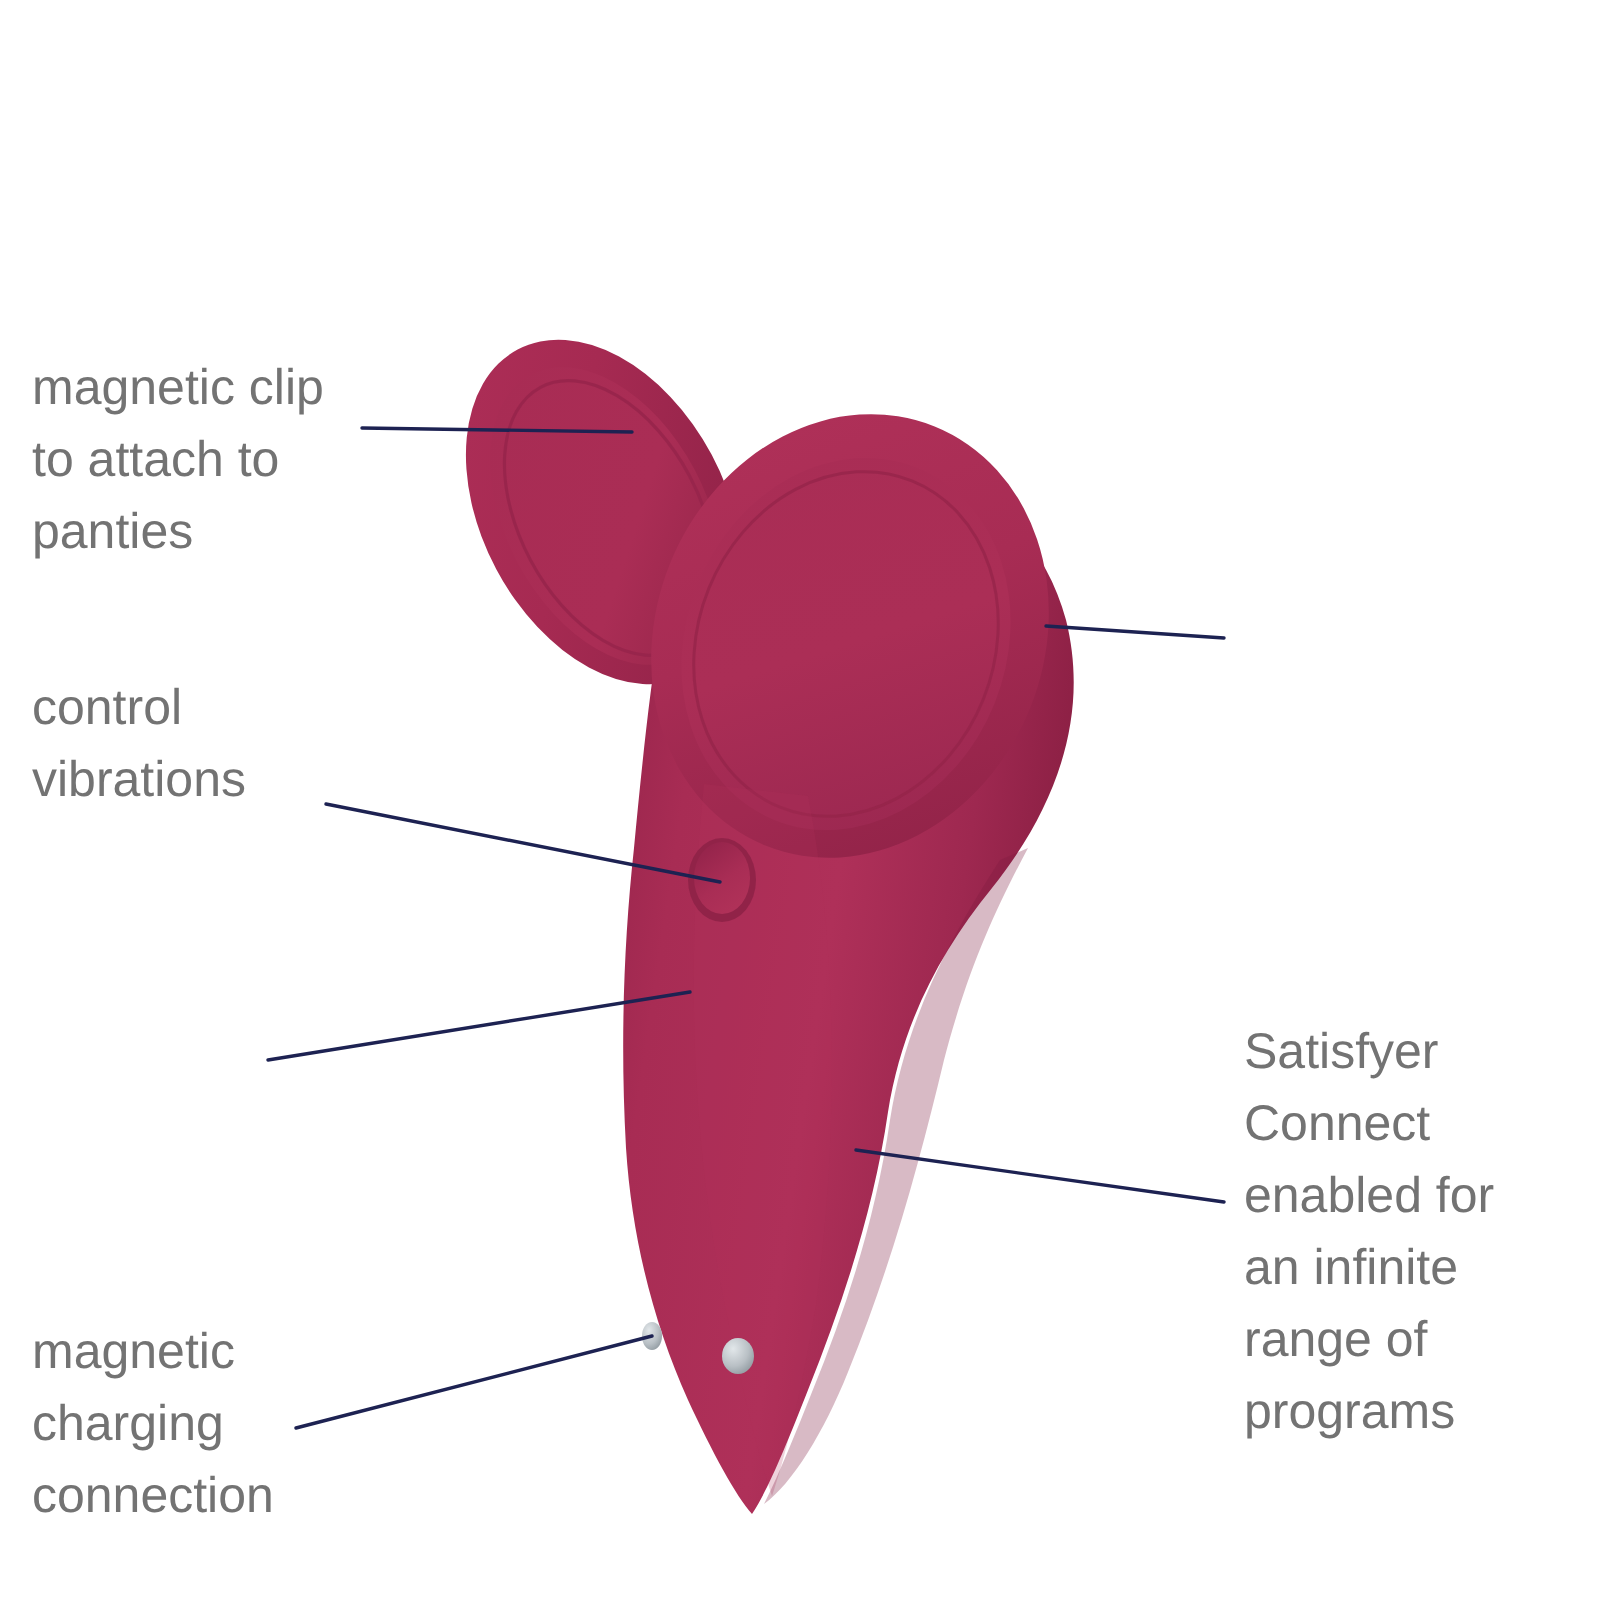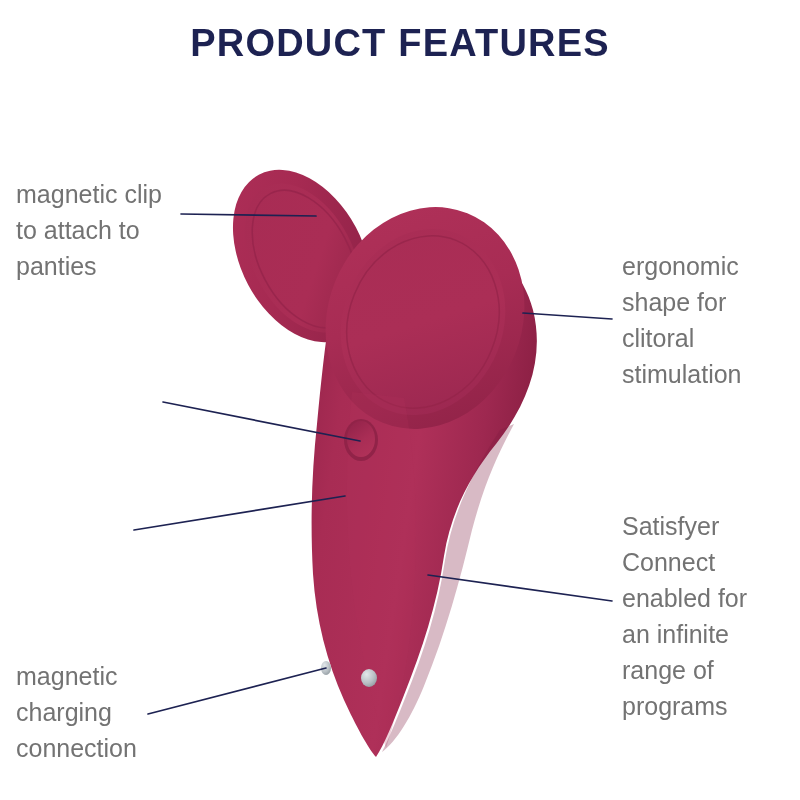--- a/index.html
+++ b/index.html
@@ -52,21 +52,20 @@
     top: 0;
     width: 800px;
     height: 800px;
   }
 </style>
 </head>
 <body>
 
 <div id="page">
 
-  <div id="title">PRODUCT FEATURES</div>
 
   <svg id="art" viewBox="0 0 800 800">
     <defs>
       <linearGradient id="bodyGrad" x1="0" y1="0" x2="1" y2="0.35">
         <stop offset="0%" stop-color="#94234a"></stop>
         <stop offset="22%" stop-color="#a82c54"></stop>
         <stop offset="55%" stop-color="#af3059"></stop>
         <stop offset="80%" stop-color="#9e2850"></stop>
         <stop offset="100%" stop-color="#8a1f43"></stop>
       </linearGradient>
@@ -162,30 +161,28 @@
       <line x1="148" y1="714" x2="326" y2="668"></line>
       <line x1="523" y1="313" x2="612" y2="319"></line>
       <line x1="428" y1="575" x2="612" y2="601"></line>
     </g>
   </svg>
 
   <div id="lbl-clip" class="label left">magnetic clip
 to attach to
 panties</div>
 
+  <div id="lbl-control" class="label left">control
+vibrations</div>
 
 
   <div id="lbl-charging" class="label left">magnetic
 charging
 connection</div>
 
-  <div id="lbl-ergo" class="label right">ergonomic
-shape for
-clitoral
-stimulation</div>
 
   <div id="lbl-connect" class="label right">Satisfyer
 Connect
 enabled for
 an infinite
 range of
 programs</div>
 
 </div>
 

